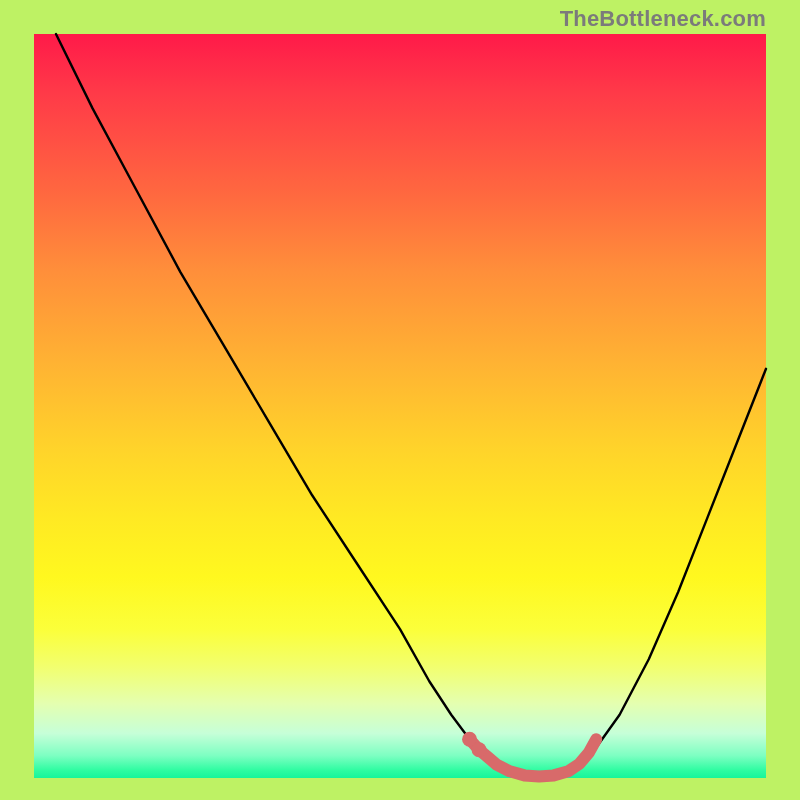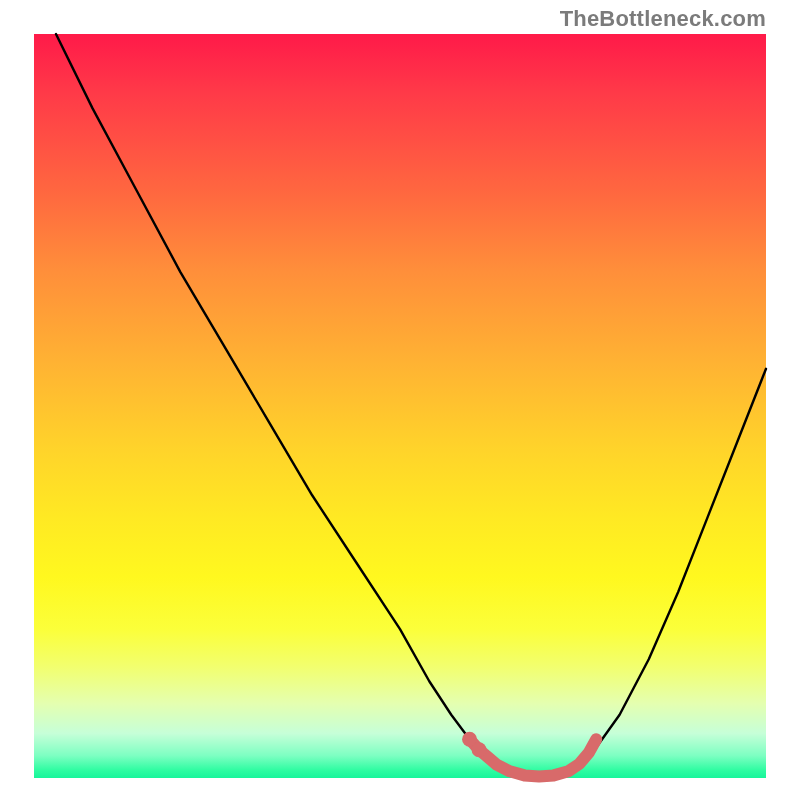--- a/index.html
+++ b/index.html
@@ -10,21 +10,21 @@
     background: #000;
     overflow: hidden;
     font-family: Arial, Helvetica, sans-serif;
   }
   .frame {
     position: absolute;
     top: 0;
     left: 0;
     width: 800px;
     height: 800px;
-    background: #ffffff;
+    background: #bef264;
   }
   .plot-area {
     position: absolute;
     top: 34px;
     left: 34px;
     width: 732px;
     height: 744px;
     
     background: linear-gradient(to bottom,
       #ff1a49 0%,

